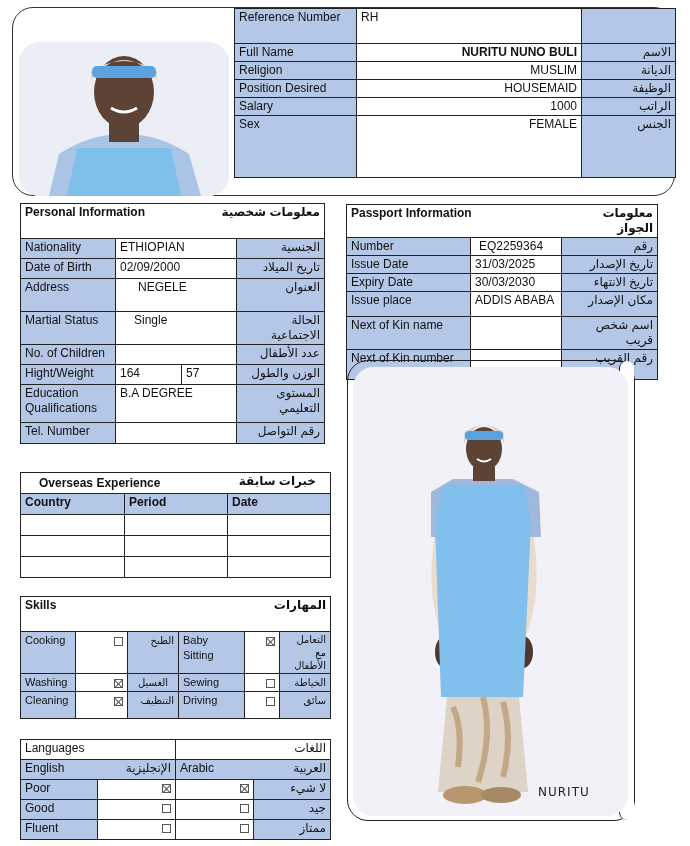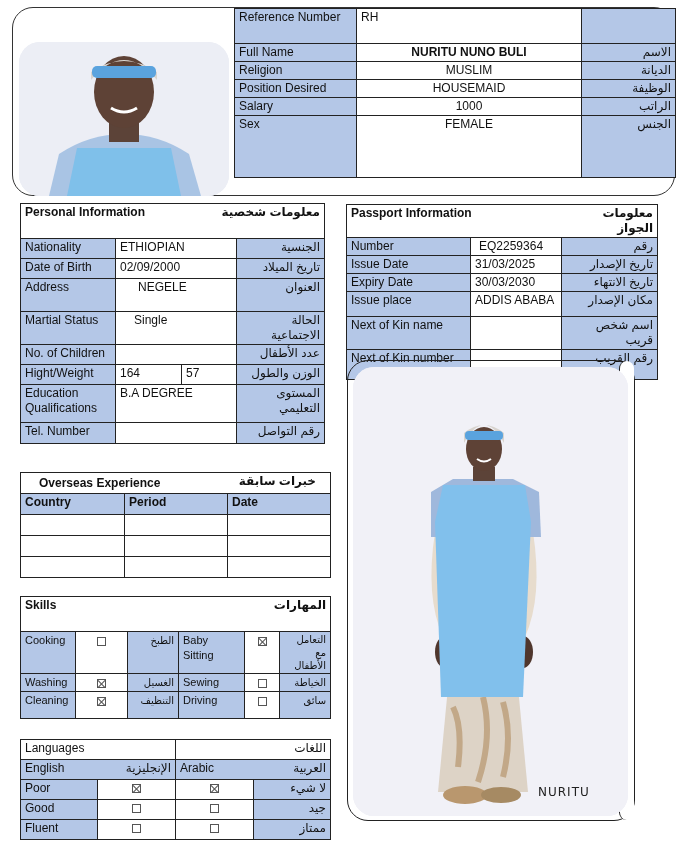--- a/index.html
+++ b/index.html
@@ -3,21 +3,21 @@
 <meta charset="utf-8">
 <style>
   * { box-sizing: border-box; margin: 0; padding: 0; }
   body { width: 690px; height: 846px; background: #ffffff; position: relative; font-family: "Liberation Sans", "DejaVu Sans", sans-serif; color: #111; overflow: hidden; }
   .abs { position: absolute; border-radius: 21px; }
   table { border-collapse: collapse; table-layout: fixed; }
   td { border: 1px solid #222; font-size: 12px; padding: 1px 4px; vertical-align: top; line-height: 15px; overflow: hidden; }
   .b { background: #b4c7e7; }
   .w { background: #ffffff; }
   .ar { text-align: right; direction: rtl; }
-  .c { text-align: center; }
+  .c { text-align: right; }
   .bold { font-weight: bold; }
   .chk { display: inline-block; width: 9px; height: 9px; border: 1px solid #555; position: relative; vertical-align: middle; }
   .chk.x::before, .chk.x::after { content: ""; position: absolute; left: 3px; top: -1px; width: 1px; height: 10px; background: #555; }
   .chk.x::before { transform: rotate(45deg); }
   .chk.x::after { transform: rotate(-45deg); }
   .photo { background: #eef0f7; position: relative; overflow: hidden; }
   .small td { font-size: 11px; }
 </style>
 </head>
 <body>
@@ -253,21 +253,21 @@
     <td class="b">Cooking</td>
     <td class="w c"><span class="chk"></span></td>
     <td class="b ar" style="font-size:10px;">الطبخ</td>
     <td class="b">Baby Sitting</td>
     <td class="w c"><span class="chk x"></span></td>
     <td class="b ar" style="font-size:10px; line-height:13px;">التعامل مع الأطفال</td>
   </tr>
   <tr style="height:18px">
     <td class="b">Washing</td>
     <td class="w c"><span class="chk x"></span></td>
-    <td class="b ar" style="font-size:10px;">الغسيل</td>
+    <td class="b ar" style="font-size:10px;text-align:center;">الغسيل</td>
     <td class="b">Sewing</td>
     <td class="w c"><span class="chk"></span></td>
     <td class="b ar" style="font-size:10px;">الخياطة</td>
   </tr>
   <tr style="height:27px">
     <td class="b">Cleaning</td>
     <td class="w c"><span class="chk x"></span></td>
     <td class="b ar" style="font-size:10px;margin-top:25px;">التنظيف</td>
     <td class="b">Driving</td>
     <td class="w c"><span class="chk"></span></td>

